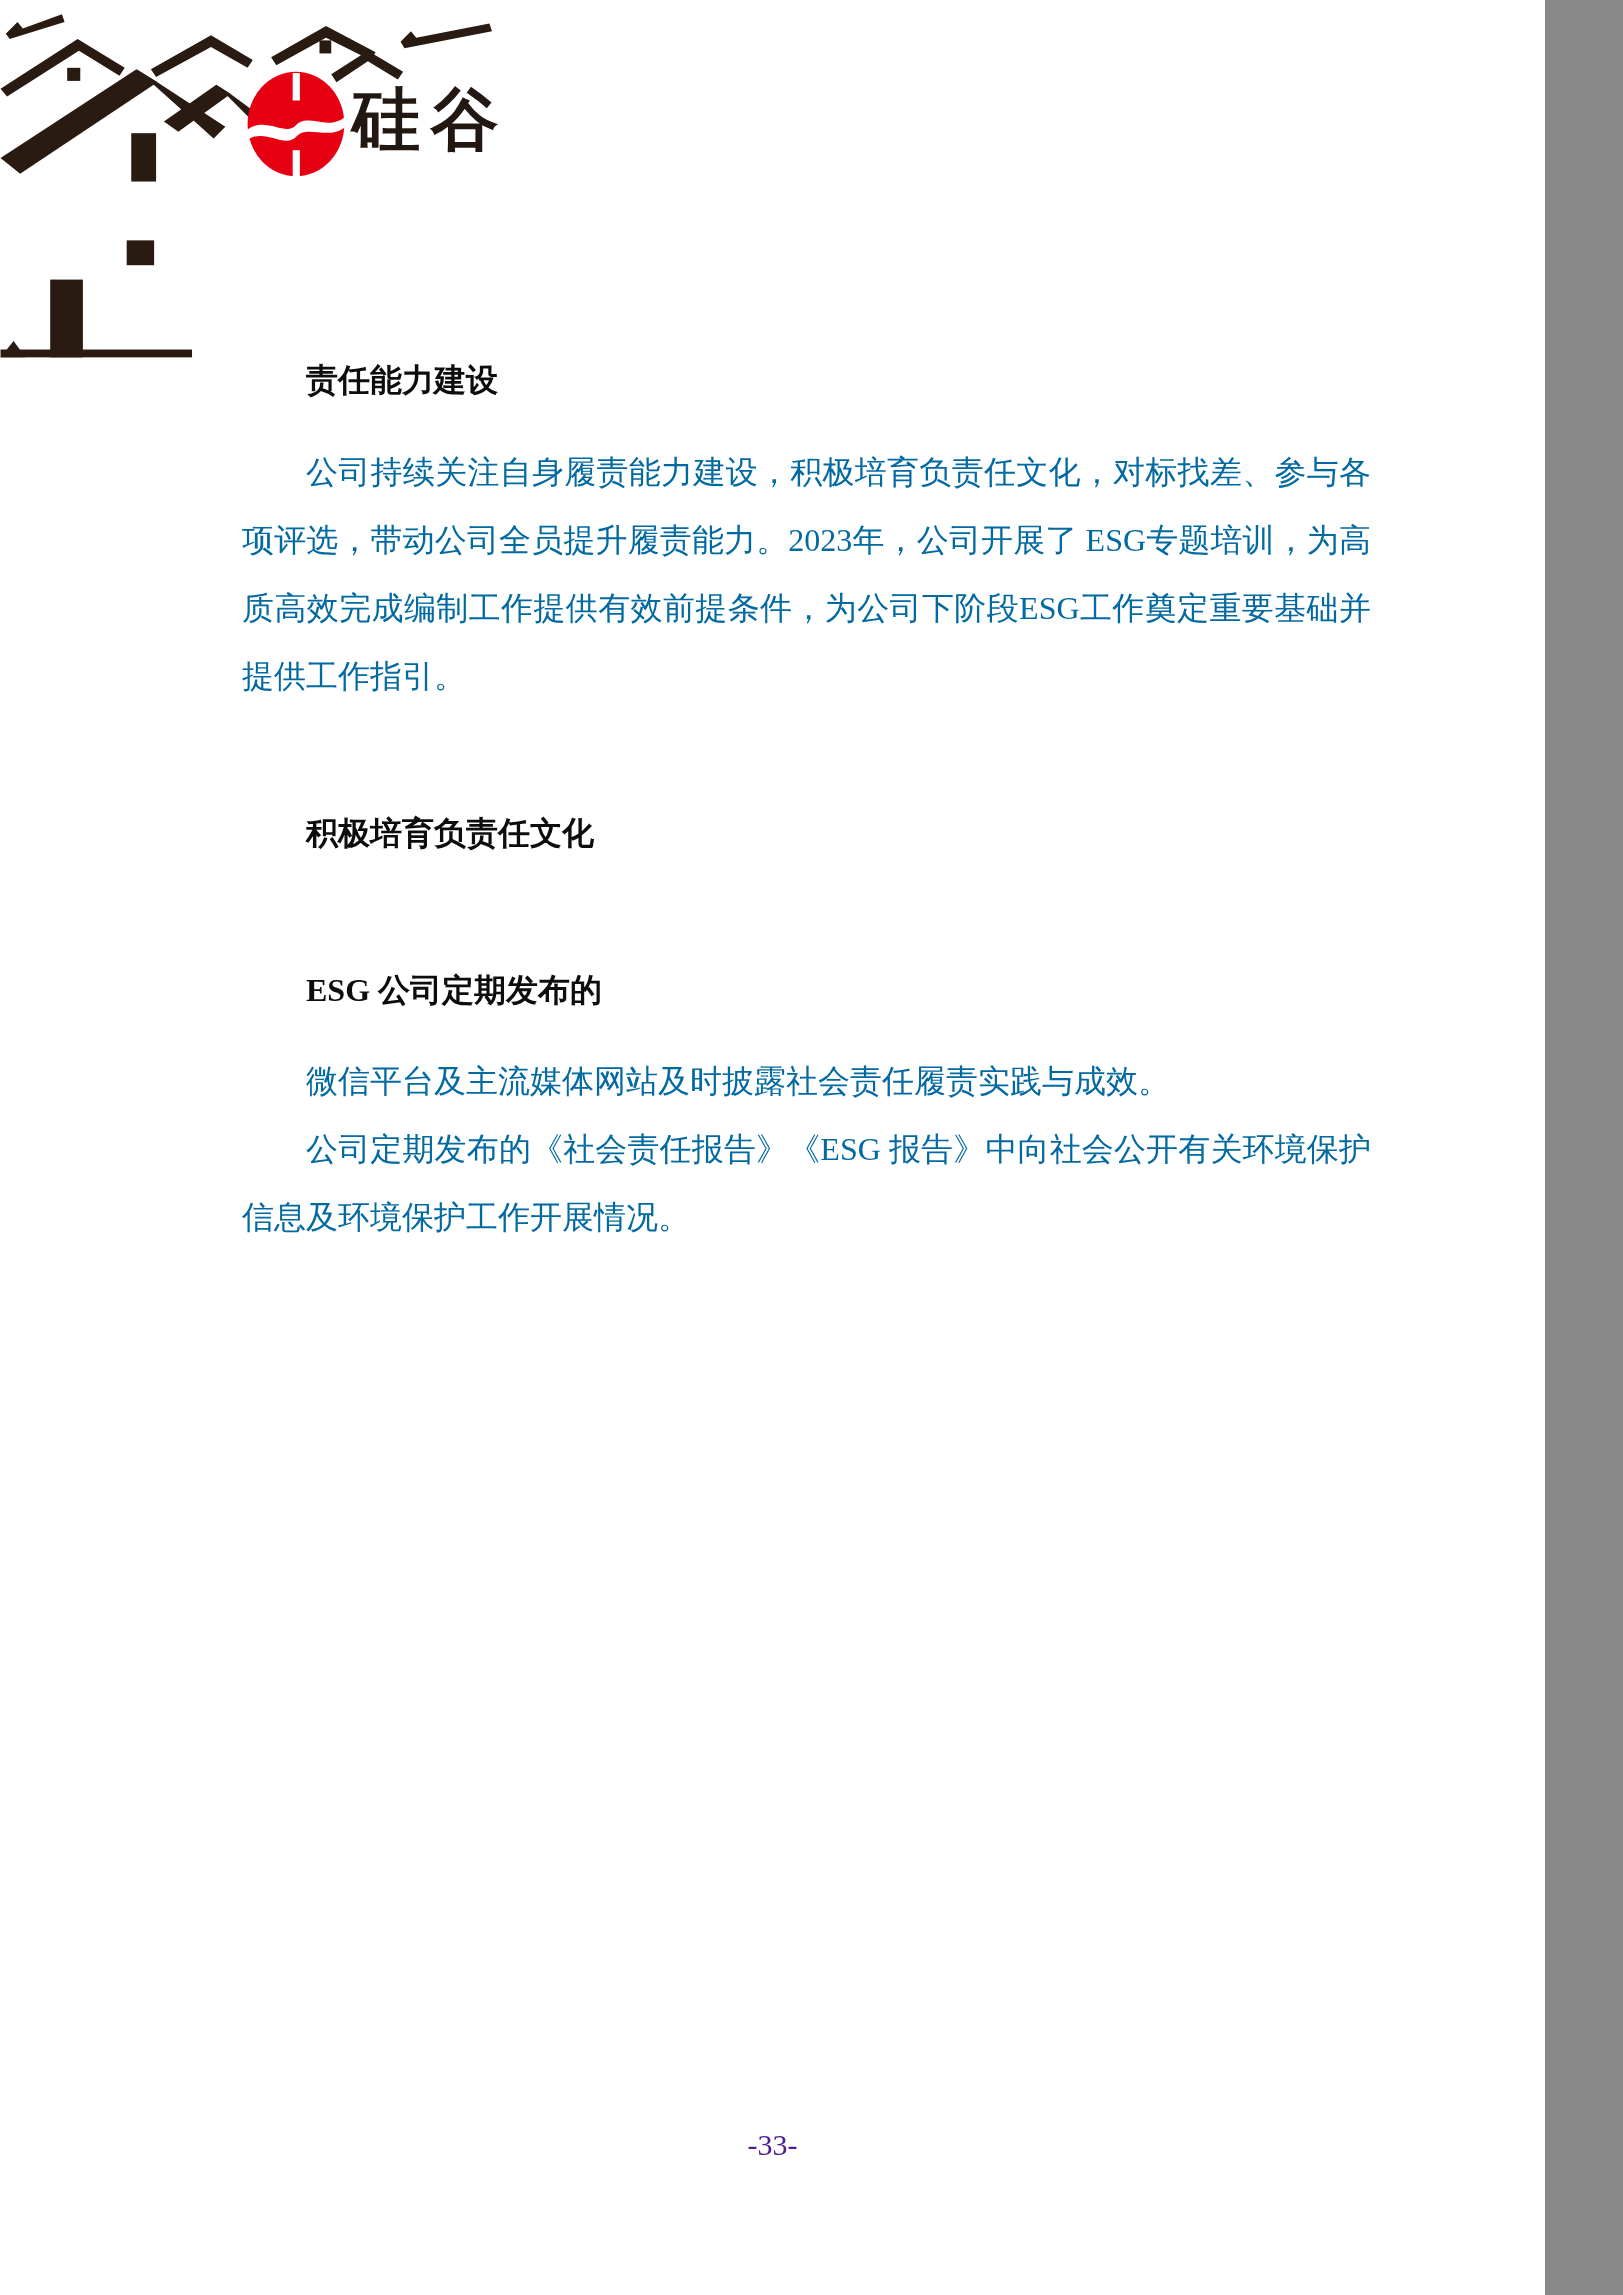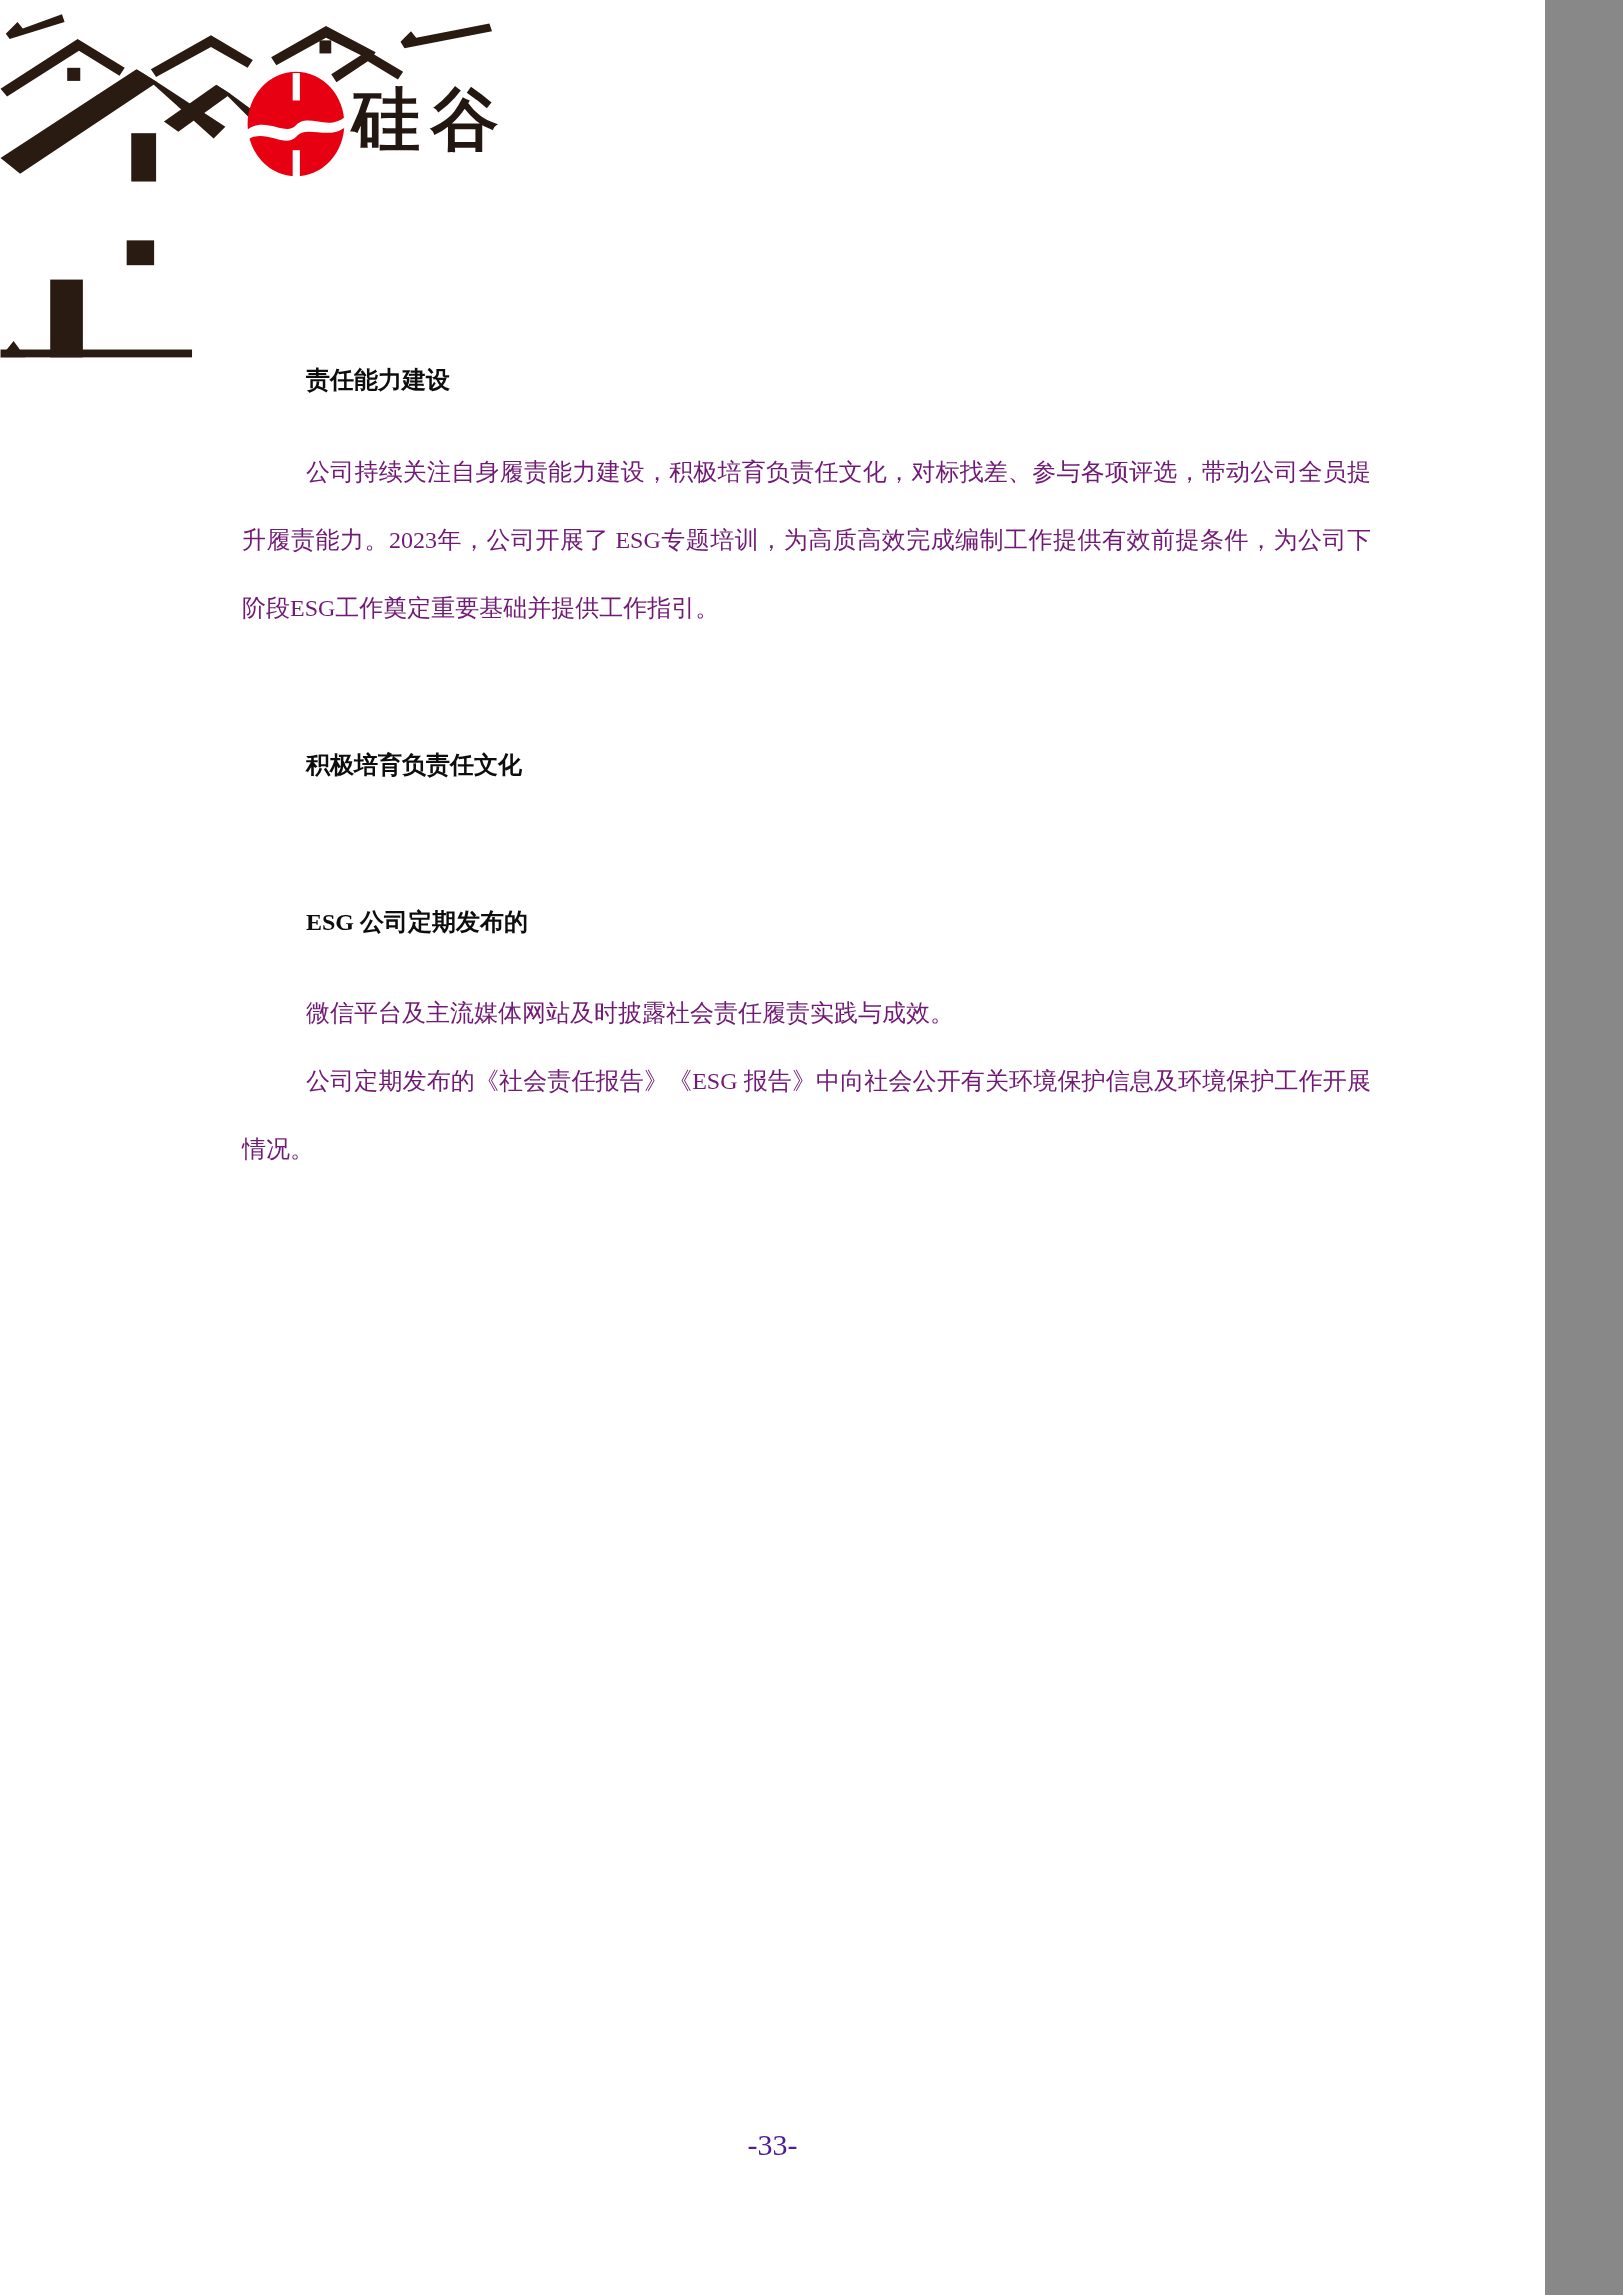--- a/index.html
+++ b/index.html
@@ -16,35 +16,35 @@
   .logo svg{position:absolute;left:0;top:0;}
   .logo-text{
     position:absolute;left:352px;top:77px;
     font-family:"DejaVu Sans","Liberation Sans",sans-serif;
     font-weight:900;font-size:68px;line-height:68px;
     letter-spacing:10.5px;color:#231712;white-space:nowrap;
   }
   
   .content{
     position:absolute;left:242px;top:346px;width:1129px;
-    font-size:24px;line-height:68px;
+    font-size:32px;line-height:68px;
     text-align:justify;
   }
   .section-heading{
     font-weight:bold;
     text-indent:64px;
     margin:89px 0 0 0;
     font-family:"Liberation Serif","DejaVu Serif",serif;
     color:#0d0d0d;
   }
   .section-heading.first{margin-top:0;}
   .para{
     margin:23.6px 0 0 0;
     text-indent:64px;
-    color:#701a75;
+    color:#0369a1;
   }
   .para.cont{margin-top:0;}
   
   .footer{
     position:absolute;left:0;top:2128px;width:100%;
     text-align:center;font-size:30px;color:#4c1d95;
     font-family:"Liberation Serif","DejaVu Serif",serif;
   }
 </style>
 </head>

